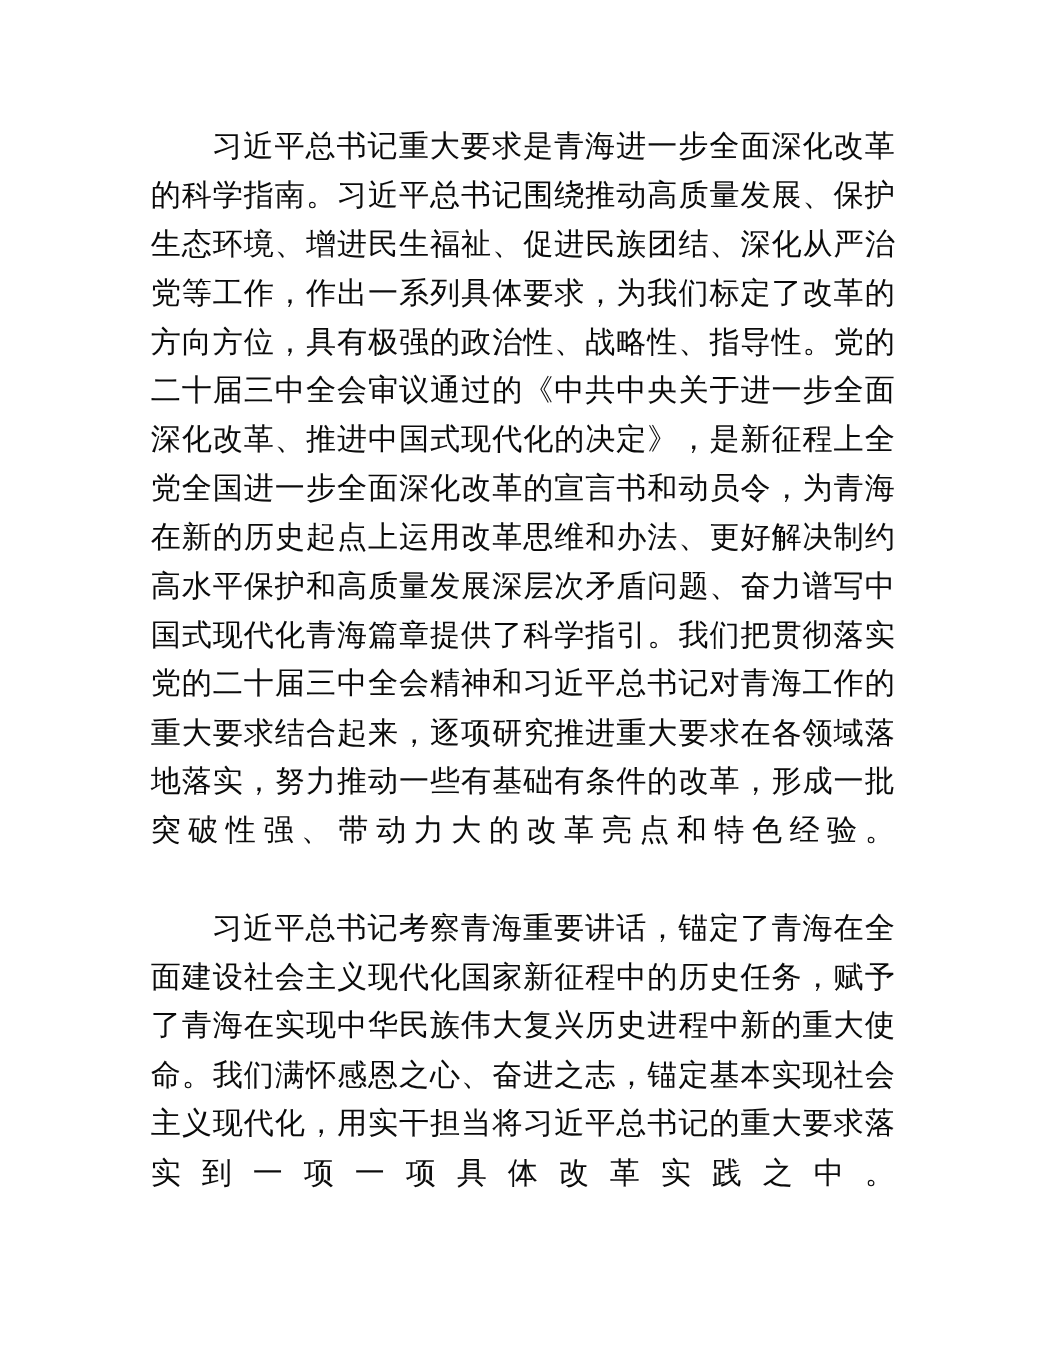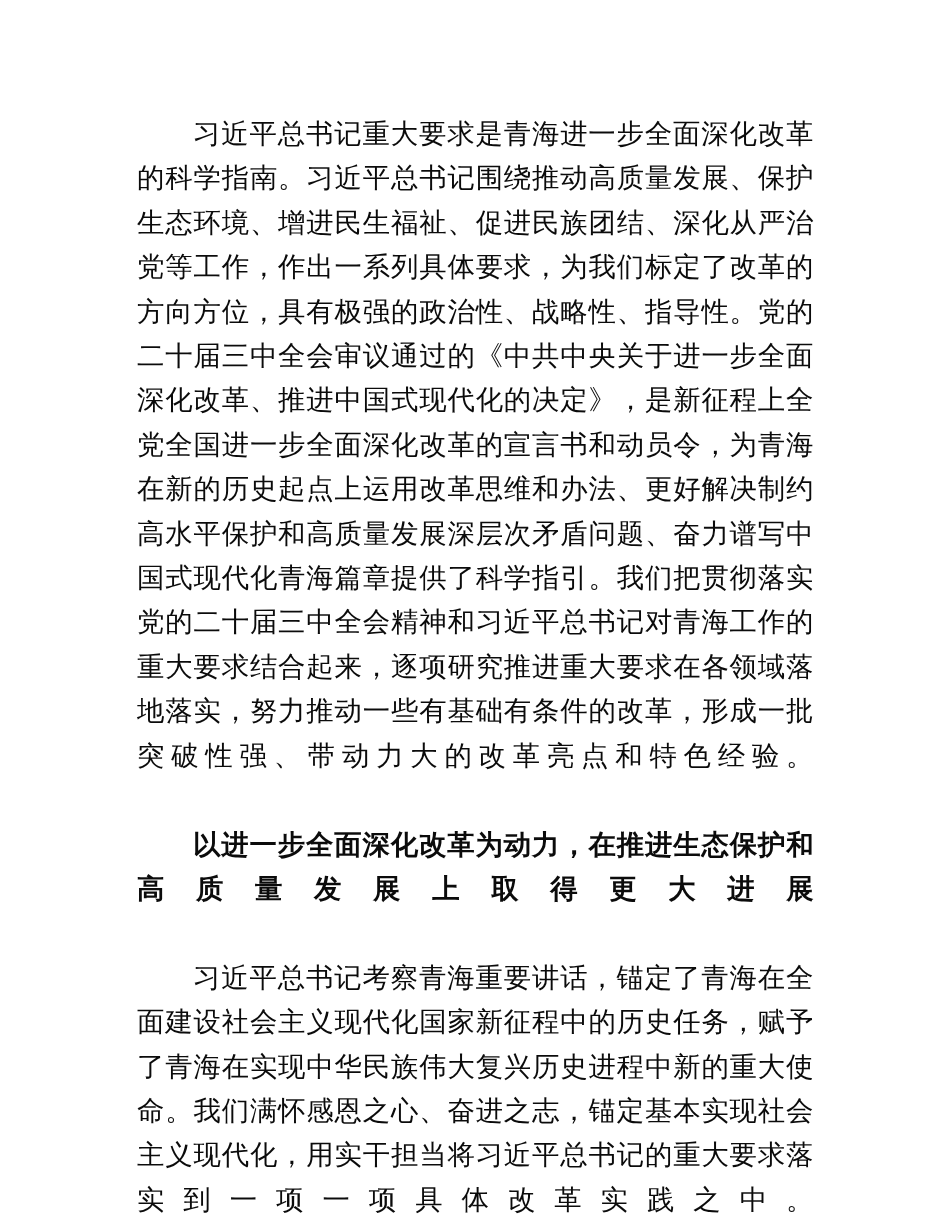--- a/index.html
+++ b/index.html
@@ -59,18 +59,17 @@
   }
 </style>
 </head>
 <body>
 
 <div class="page">
   <div class="content">
 
     <p class="para">习近平总书记重大要求是青海进一步全面深化改革的科学指南。习近平总书记围绕推动高质量发展、保护生态环境、增进民生福祉、促进民族团结、深化从严治党等工作，作出一系列具体要求，为我们标定了改革的方向方位，具有极强的政治性、战略性、指导性。党的二十届三中全会审议通过的《中共中央关于进一步全面深化改革、推进中国式现代化的决定》，是新征程上全党全国进一步全面深化改革的宣言书和动员令，为青海在新的历史起点上运用改革思维和办法、更好解决制约高水平保护和高质量发展深层次矛盾问题、奋力谱写中国式现代化青海篇章提供了科学指引。我们把贯彻落实党的二十届三中全会精神和习近平总书记对青海工作的重大要求结合起来，逐项研究推进重大要求在各领域落地落实，努力推动一些有基础有条件的改革，形成一批突破性强、带动力大的改革亮点和特色经验。</p>
 
-    <p class="para heading">以进一步全面深化改革为动力，在推进生态保护和高质量发展上取得更大进展</p>
 
     <p class="para">习近平总书记考察青海重要讲话，锚定了青海在全面建设社会主义现代化国家新征程中的历史任务，赋予了青海在实现中华民族伟大复兴历史进程中新的重大使命。我们满怀感恩之心、奋进之志，锚定基本实现社会主义现代化，用实干担当将习近平总书记的重大要求落实到一项一项具体改革实践之中。</p>
 
   </div>
 </div>
 
 </body></html>

